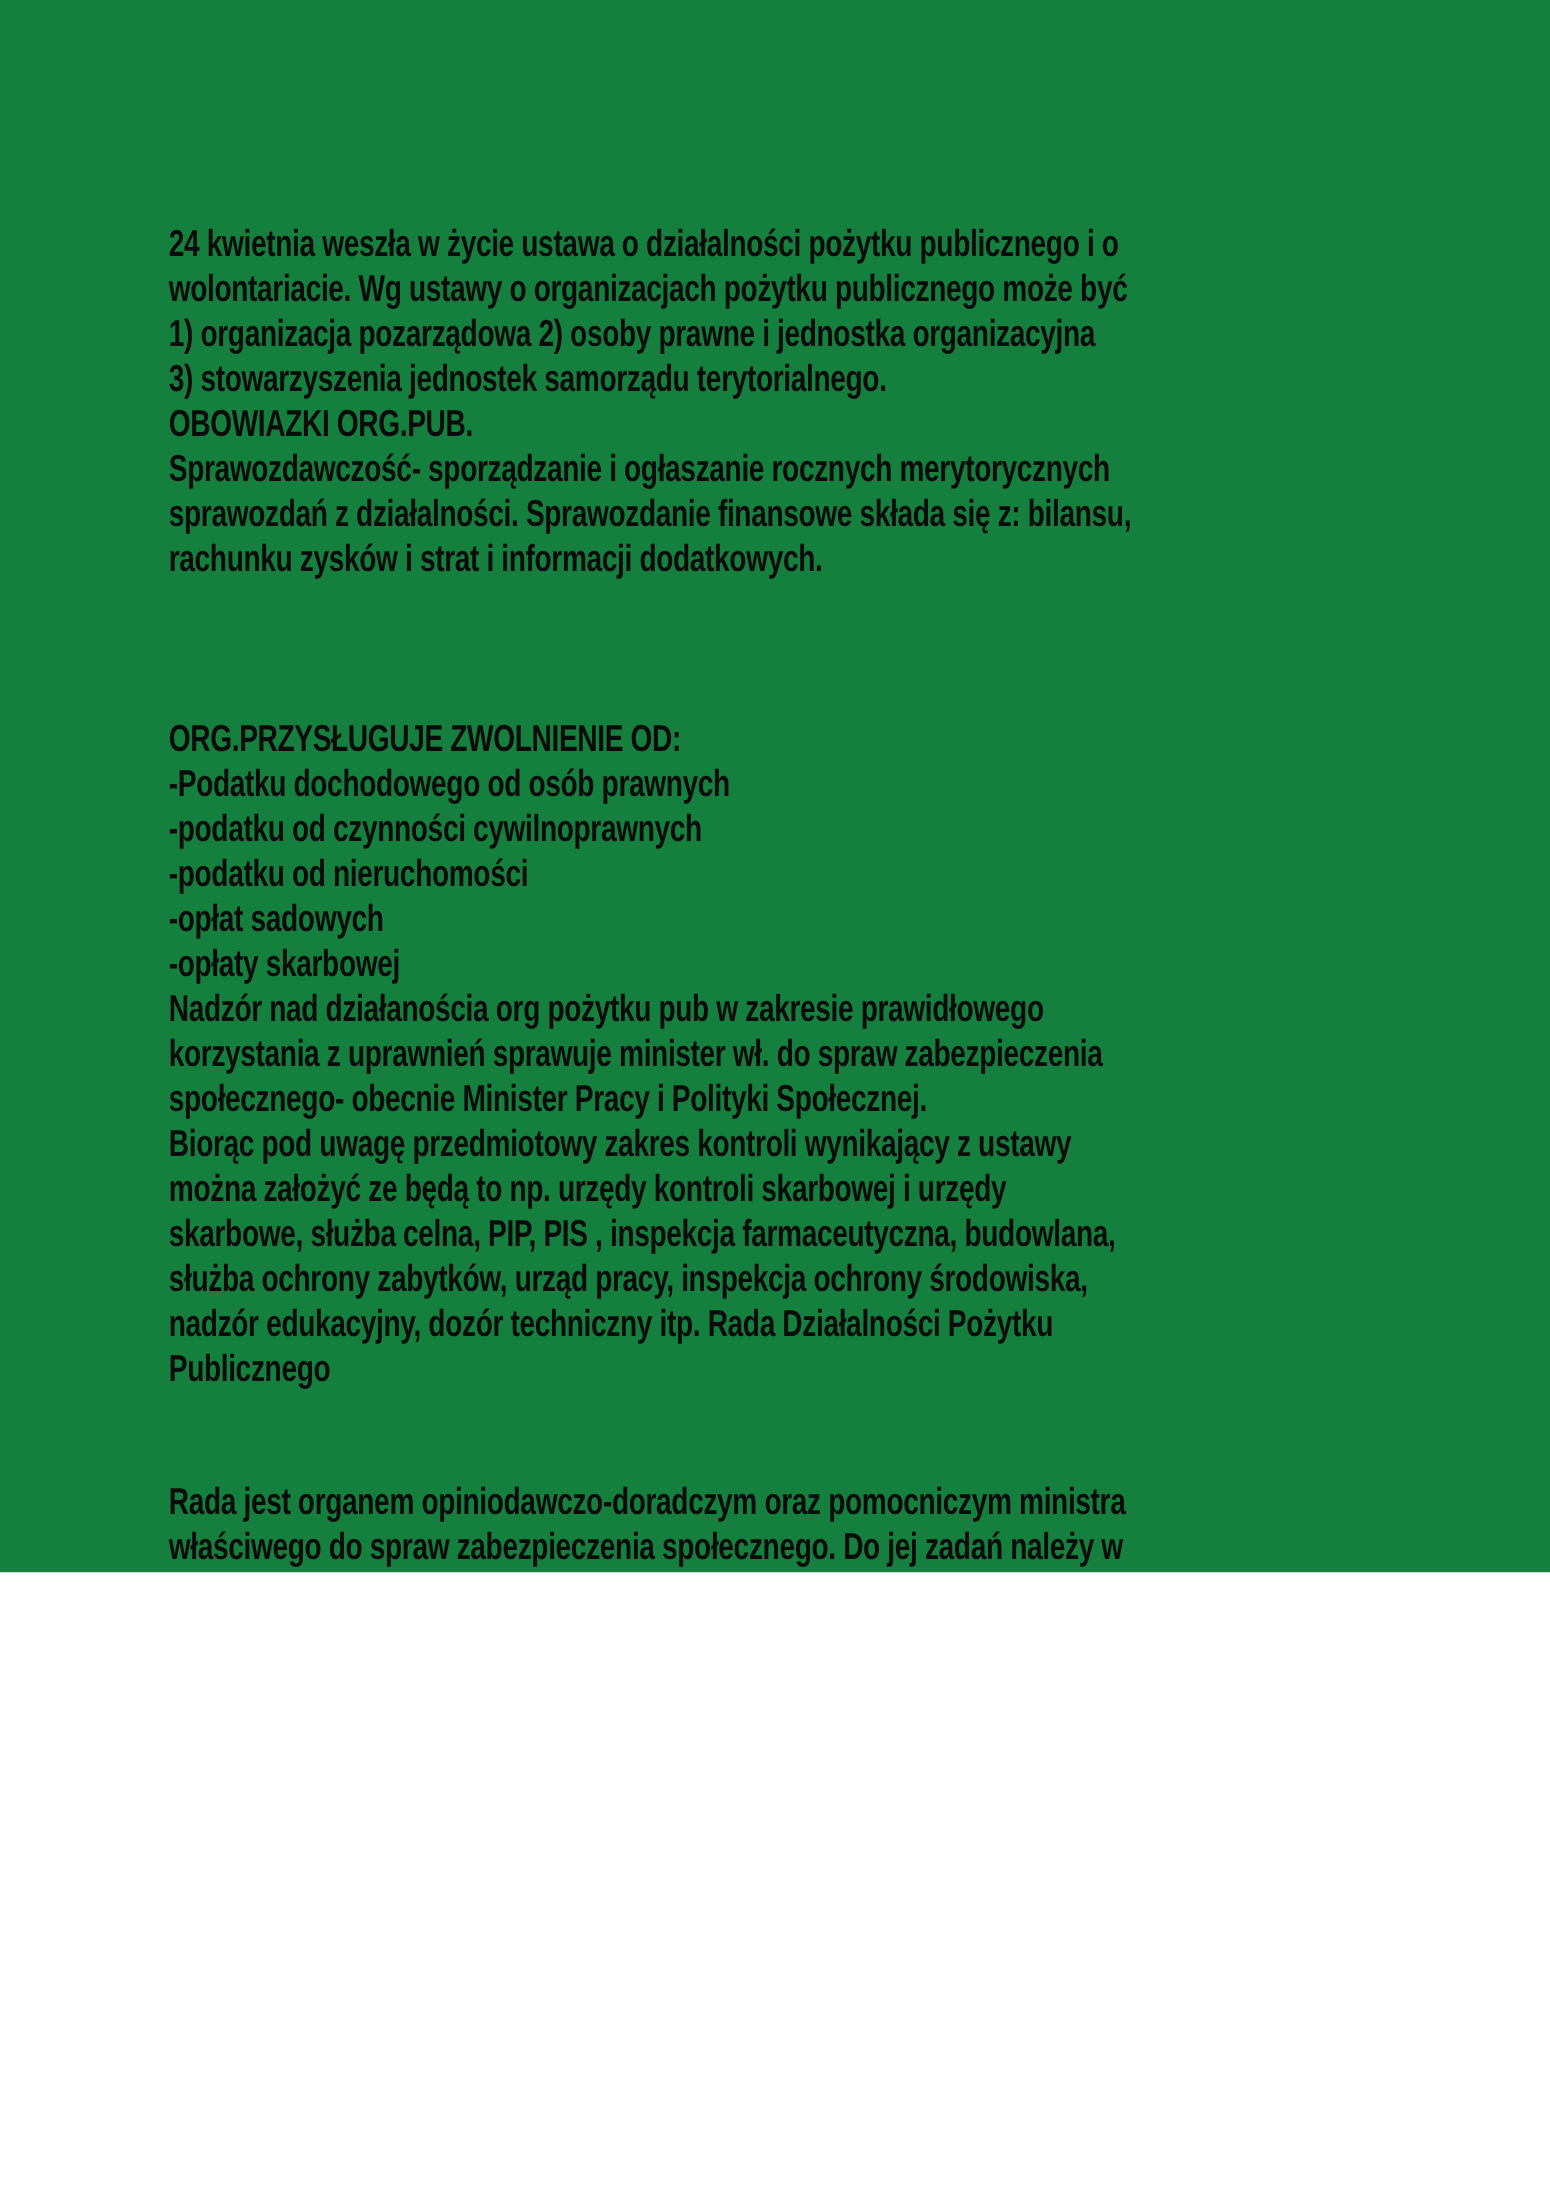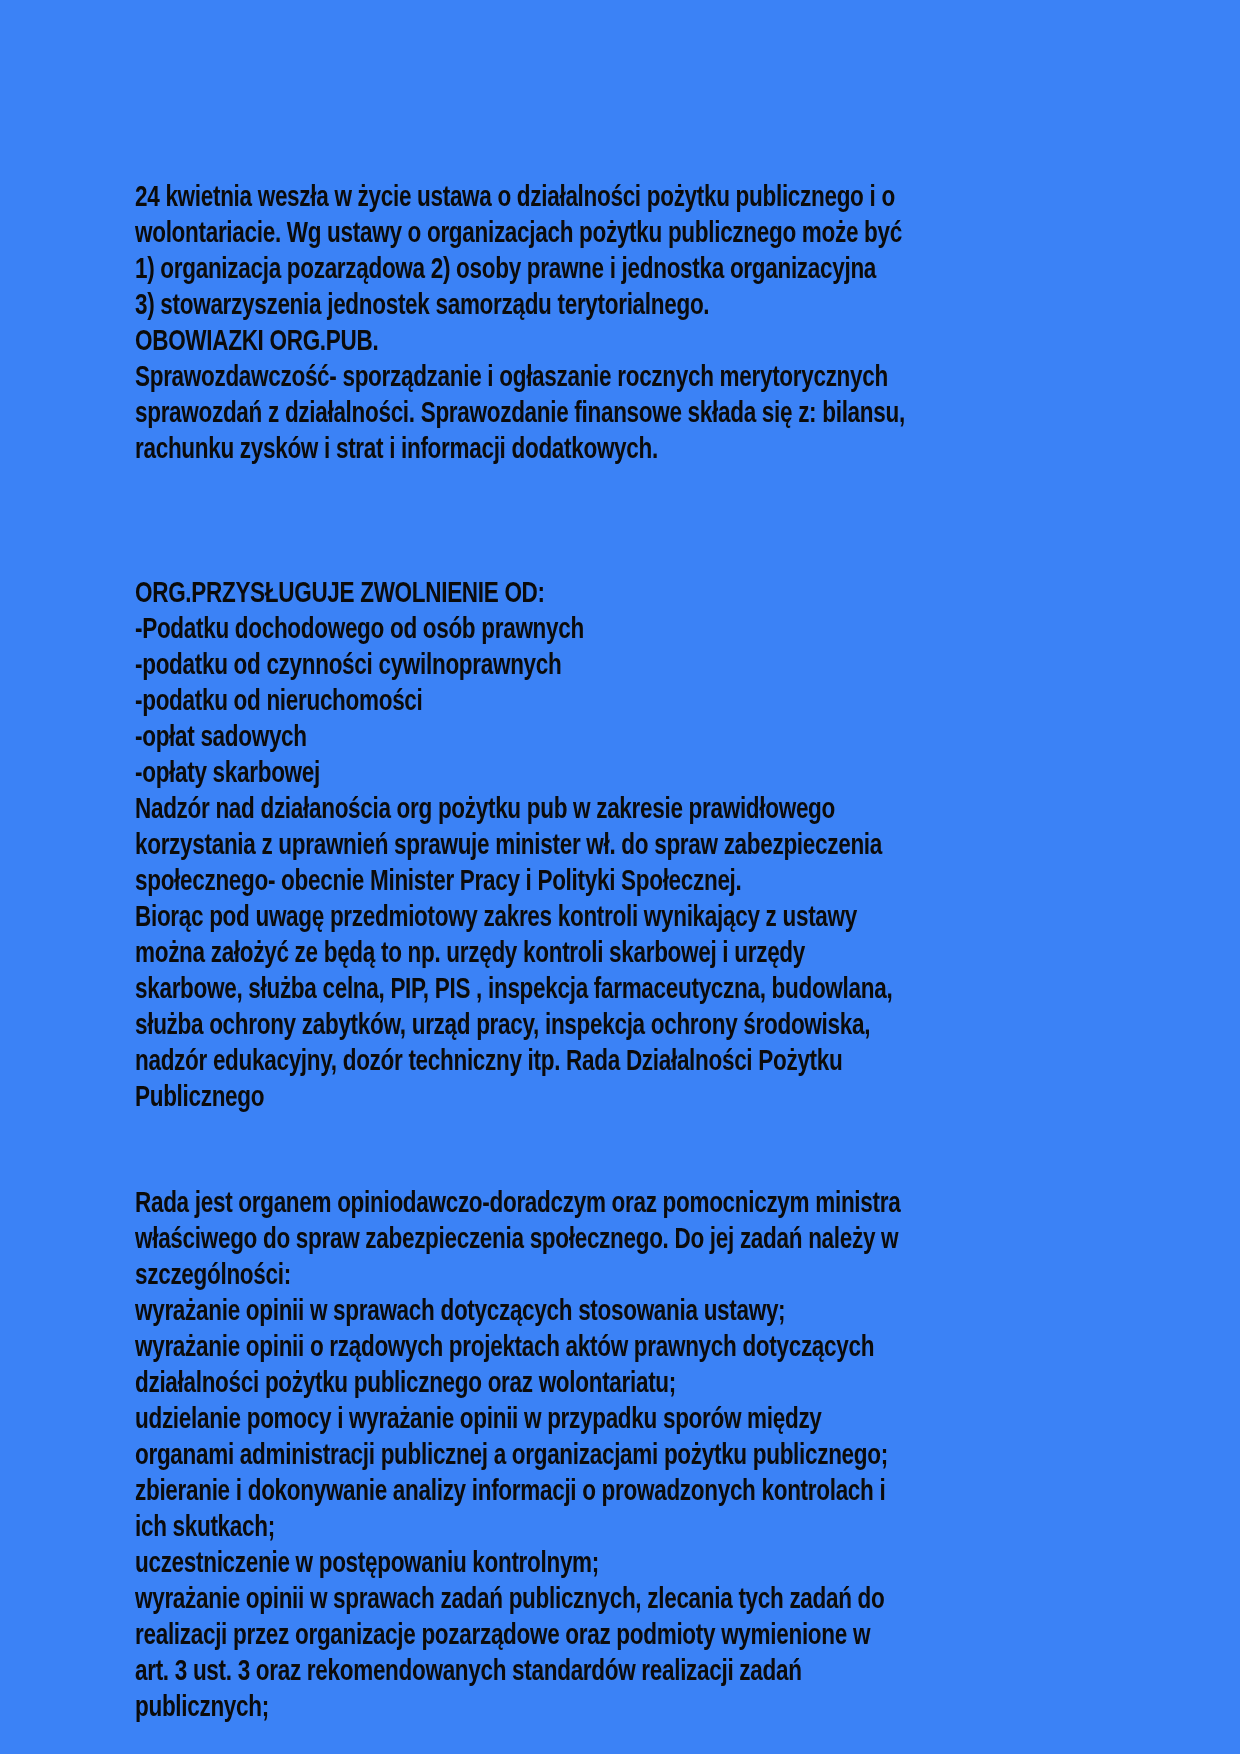--- a/index.html
+++ b/index.html
@@ -2,22 +2,22 @@
 <html><head>
 <meta charset="utf-8">
 <style>
   html, body {
     margin: 0;
     padding: 0;
   }
   .page {
     position: relative;
     width: 1240px;
-    height: 1754px;
-    background: #3b82f6;
+    height: 1258px;
+    background: #15803d;
     overflow: hidden;
   }
   .text-column {
     position: absolute;
     left: 135px;
     top: 142px;
     width: 1200px;
     transform: scaleX(0.75);
     transform-origin: 0 0;
     font-family: "Liberation Sans", sans-serif;

